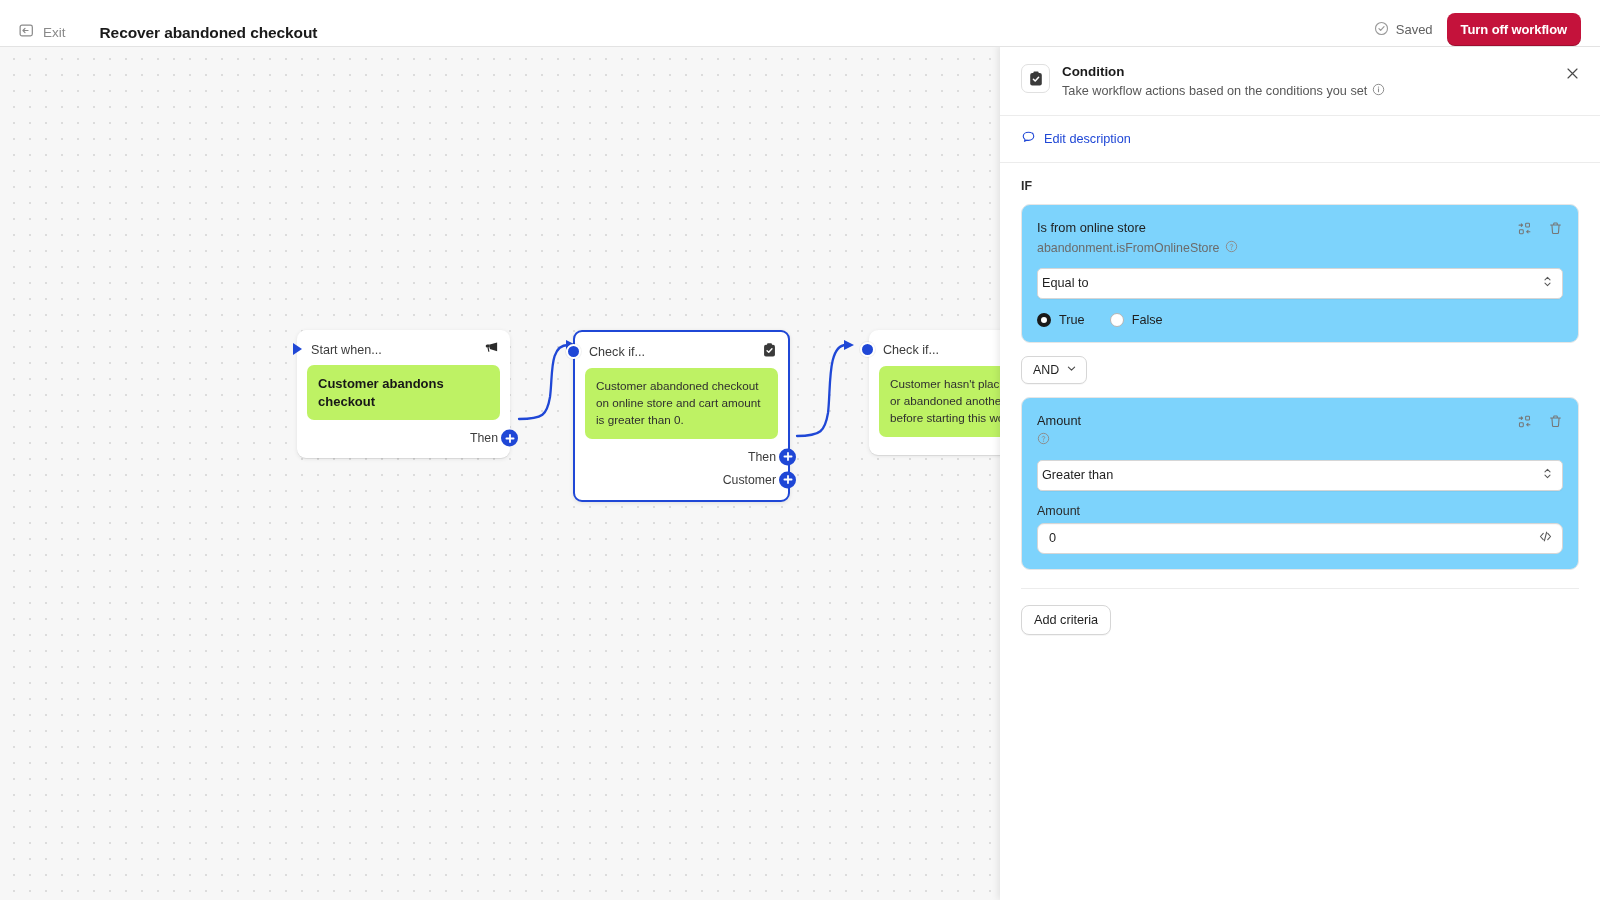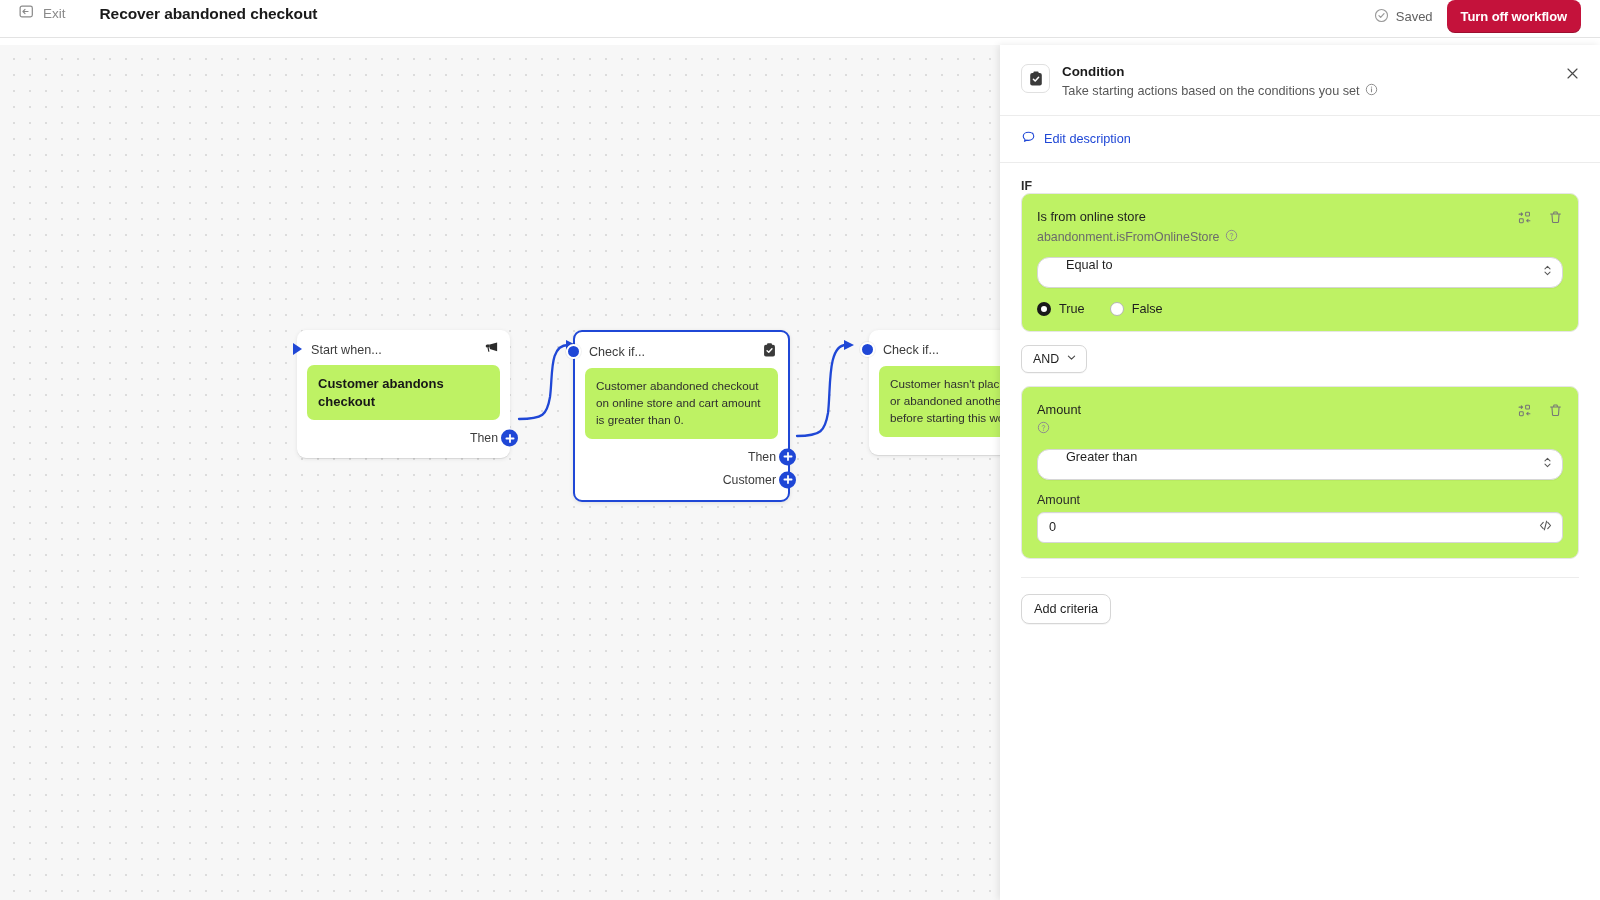--- a/index.html
+++ b/index.html
@@ -6,24 +6,24 @@
   html, body {
     width: 1600px; height: 900px;
     font-family: "Liberation Sans", sans-serif;
     background: #ffffff;
     overflow: hidden;
   }
   #app { position: relative; width: 1600px; height: 900px; }
 
   
   .topbar {
-    position: absolute; top: 0; left: 0; width: 1600px; height: 38px;
+    position: absolute; top: 0; left: 0; width: 1600px; height: 47px;
     background: #ffffff;
     border-bottom: 1px solid #e3e3e3;
-    display: flex; align-items: flex-start;
+    display: flex; align-items: flex-end;
     z-index: 30;
   }
   .topbar-left { display: flex; align-items: center; padding-left: 17px; gap: 10px; }
   .exit-btn {
     display: flex; align-items: center; gap: 9px;
     background: transparent; border: none; cursor: pointer;
     padding: 4px 2px;
   }
   .exit-label { font-size: 13.5px; color: #8a8a8a; }
   .wf-title {
@@ -130,42 +130,42 @@
   }
   .edit-desc-row {
     padding: 14px 21px 13px 21px;
     border-bottom: 1px solid #ececec;
   }
   .edit-desc {
     display: inline-flex; align-items: center; gap: 8px;
     color: #1f47d6; font-size: 12.7px; cursor: pointer;
   }
   .panel-body { padding: 16px 21px 0 21px; overflow-y: auto; flex: 1; }
-  .if-label { font-size: 12.4px; font-weight: 700; color: #2b2b2b; }
+  .if-label { font-size: 12.4px; font-weight: 700; color: #2b2b2b; margin-bottom: 11px; }
 
   .criteria-card {
     border: 1px solid #e6e6e6; border-radius: 9px;
-    background: #bef264;
+    background: #7dd3fc;
     padding: 14px 15px 15px 15px;
   }
   .crit-top { display: flex; align-items: flex-start; }
   .crit-names { flex: 1; min-width: 0; }
   .crit-name { font-size: 12.8px; color: #1f1f1f; line-height: 1.35; }
   .crit-path {
     font-size: 12.4px; color: #6b6b6b; margin-top: 3px;
     display: flex; align-items: center; gap: 5px; flex-wrap: wrap;
   }
   .crit-actions { display: flex; align-items: center; gap: 16px; padding-top: 2px; }
   .icon-btn { cursor: pointer; display: flex; align-items: center; justify-content: center; }
 
   .field-select {
     margin-top: 12px; height: 31px; width: 100%;
-    background: #fff; border: 1px solid #d6d6d6; border-radius: 12px;
+    background: #fff; border: 1px solid #d6d6d6; border-radius: 5px;
     box-shadow: 0 1px 0 rgba(0,0,0,0.03);
-    display: flex; align-items: flex-start; padding: 0 28px;
+    display: flex; align-items: center; padding: 0 4px;
     font-size: 12.7px; color: #1f1f1f; cursor: pointer; position: relative;
   }
   .field-select .stepper { position: absolute; right: 9px; top: 50%; transform: translateY(-50%); }
   .radio-row { display: flex; align-items: center; gap: 11px; margin-top: 14px; }
   .radio-item { display: flex; align-items: center; gap: 8px; cursor: pointer; margin-right: 14px; }
   .radio {
     width: 14px; height: 14px; border-radius: 50%;
     border: 1.5px solid #b5b5b5; background: #fff; box-sizing: border-box;
   }
   .radio.on { border: 4px solid #1a1a1a; }
@@ -334,21 +334,21 @@
       <div class="panel-icon">
         <svg width="16" height="17" viewBox="0 0 16 17" fill="none">
           <rect x="2.2" y="3" width="11.6" height="12.4" rx="2" fill="#3a3a3a"></rect>
           <rect x="5.4" y="1.4" width="5.2" height="3" rx="1" fill="#3a3a3a"></rect>
           <path d="M5.4 9.2 7.2 11l3.4-3.8" stroke="#fff" stroke-width="1.5" stroke-linecap="round" stroke-linejoin="round"></path>
         </svg>
       </div>
       <div>
         <div class="panel-title">Condition</div>
         <div class="panel-sub">
-          <span>Take starting actions based on the conditions you set</span>
+          <span>Take workflow actions based on the conditions you set</span>
           <span>
             <svg width="13" height="13" viewBox="0 0 14 14" fill="none">
               <circle cx="7" cy="7" r="5.6" stroke="#8c8c8c" stroke-width="1.05"></circle>
               <path d="M7 6.2v3.3" stroke="#8c8c8c" stroke-width="1.15" stroke-linecap="round"></path>
               <circle cx="7" cy="4.4" r="0.72" fill="#8c8c8c"></circle>
             </svg>
           </span>
         </div>
       </div>
       <div class="panel-close">

